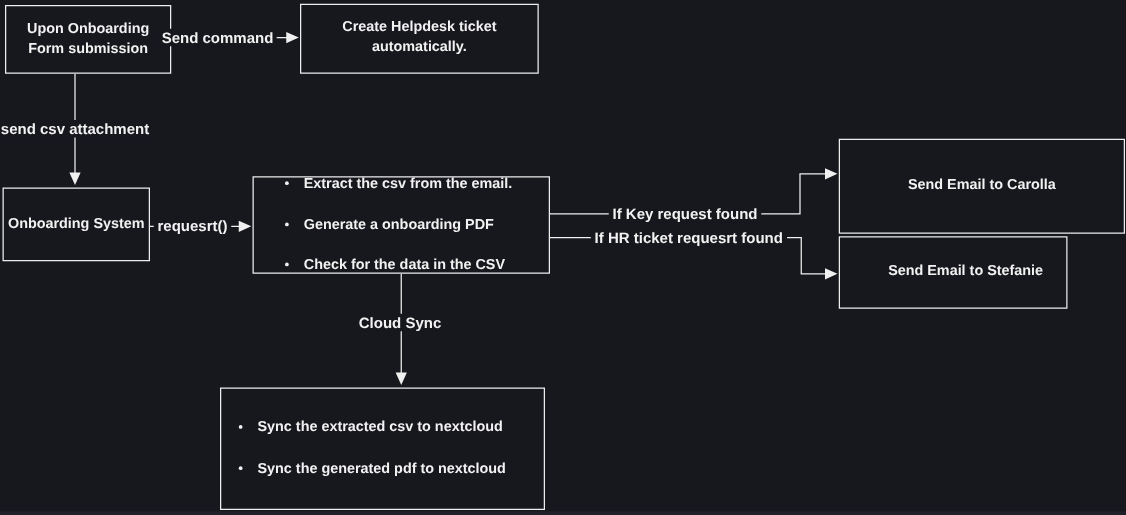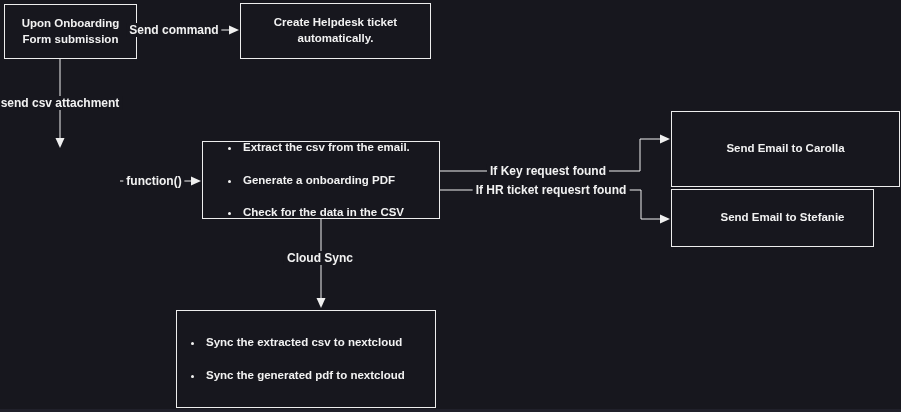--- a/index.html
+++ b/index.html
@@ -112,49 +112,52 @@
   <div class="node" style="left:4px; top:4px; width:133px; height:55px;text-align:center;">
     <span>Upon Onboarding
 Form submission</span>
   </div>
 
   <div class="node" style="left:240px; top:3px; width:191px; height:56px;">
     <span>Create Helpdesk ticket
 automatically.</span>
   </div>
 
+  <div class="node" style="left:2px; top:150px; width:118px; height:59px;">
+    <span>Onboarding System</span>
+  </div>
 
   <div class="node" style="left:202px; top:141px; width:238px; height:78px; justify-content:flex-start;">
     <ul>
       <li>Extract the csv from the email.</li>
       <li>Generate a onboarding PDF</li>
       <li>Check for the data in the CSV</li>
     </ul>
   </div>
 
   <div class="node" style="left:671px; top:111px; width:229px; height:76px;">
     <span>Send Email to Carolla</span>
   </div>
 
-  <div class="node" style="left:671px; top:189px; width:203px; height:58px;padding-left:20px;">
+  <div class="node" style="left:671px; top:189px; width:183px; height:58px;padding-left:20px;">
     <span>Send Email to Stefanie</span>
   </div>
 
   <div class="node" style="left:176px; top:310px; width:260px; height:98px; justify-content:flex-start;">
     <ul style="padding-left:27px;">
       <li>Sync the extracted csv to nextcloud</li>
       <li>Sync the generated pdf to nextcloud</li>
     </ul>
   </div>
 
   <div class="edge-label" style="left:174px; top:30px;">Send command</div>
 
   <div class="edge-label" style="left:60px; top:103px;">send csv attachment</div>
 
-  <div class="edge-label" style="left:154px; top:181px;">function()</div>
+  <div class="edge-label" style="left:154px; top:181px;">requesrt()</div>
 
   <div class="edge-label" style="left:548px; top:171px;">If Key request found</div>
 
   <div class="edge-label" style="left:551px; top:190px;">If HR ticket requesrt found</div>
 
   <div class="edge-label" style="left:320px; top:258px;">Cloud Sync</div>
 
 </div>
 
 </body></html>

